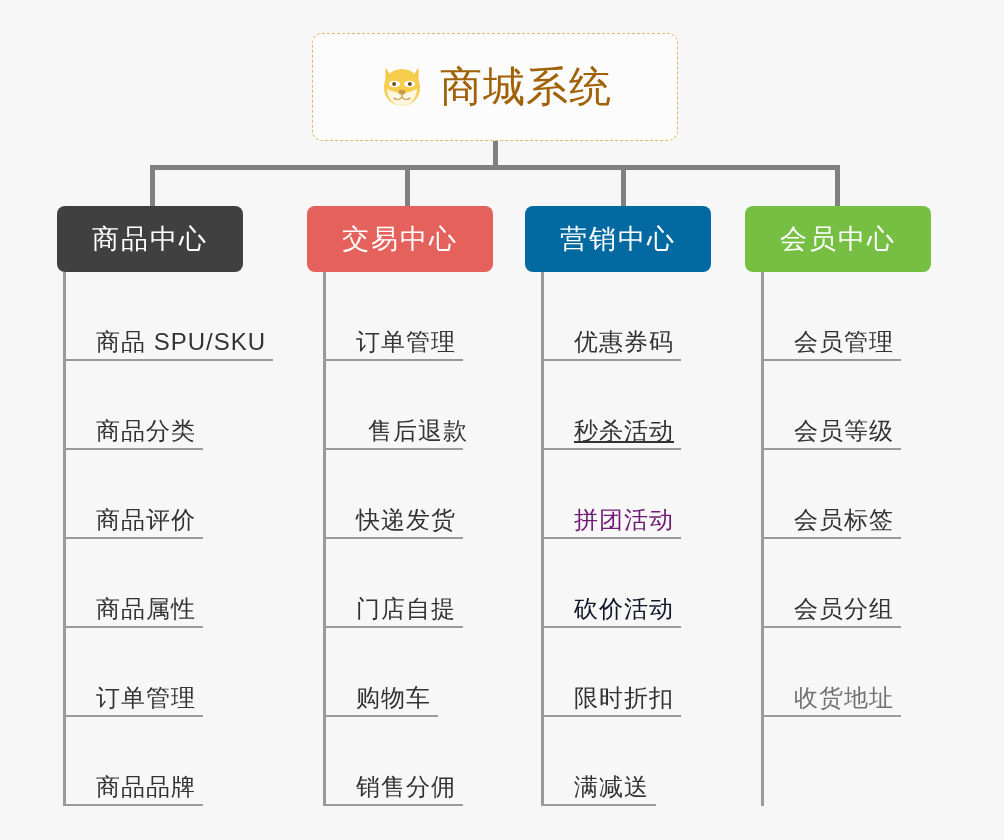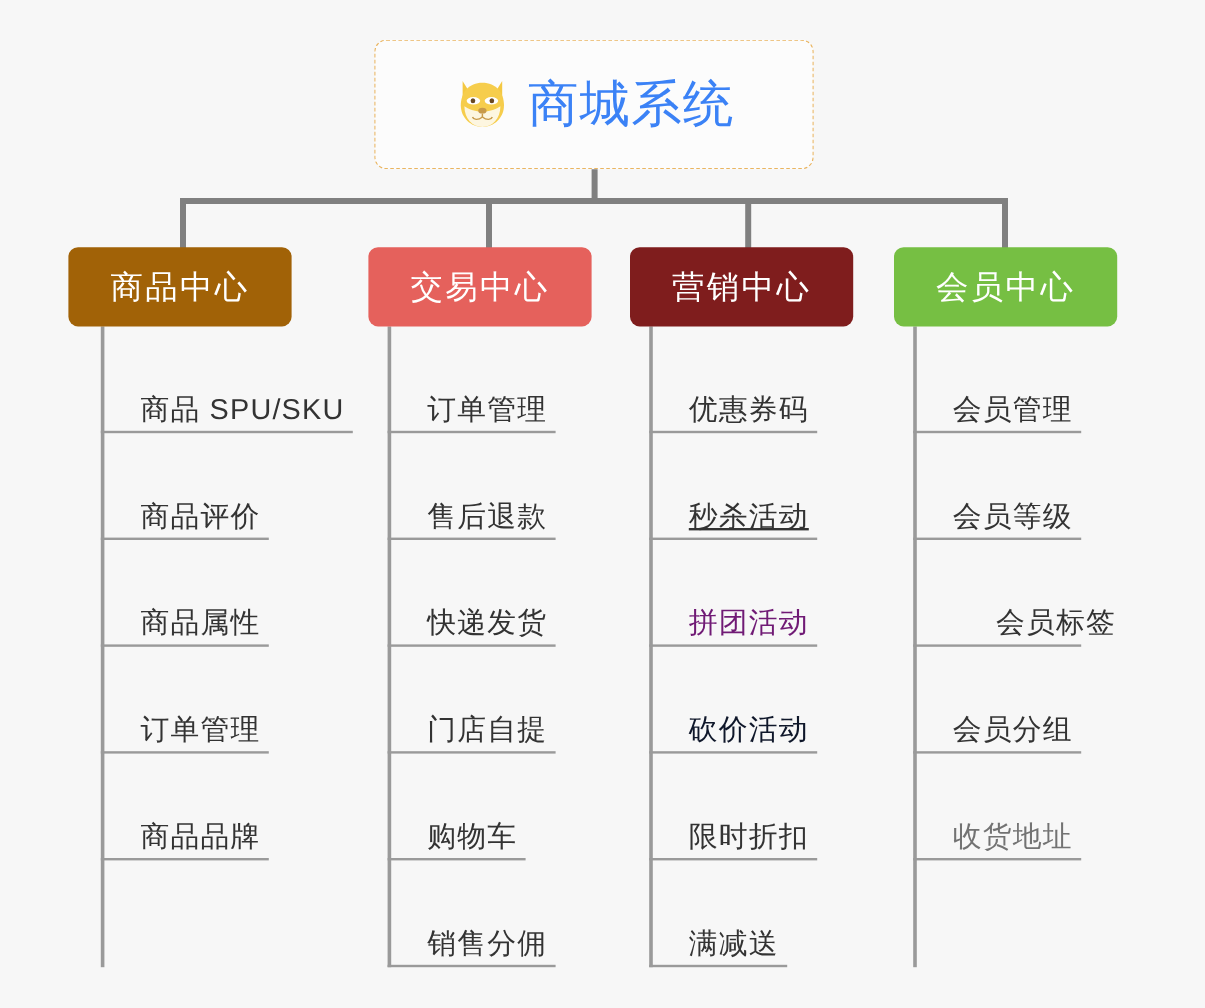--- a/index.html
+++ b/index.html
@@ -99,21 +99,21 @@
   .branch-3 { left: 525px; width: 186px; }
   .branch-4 { left: 745px; width: 186px; }
 
   
   .leaf-col {
     position: absolute;
     top: 272px;
     width: 210px;
     z-index: 2;
   }
-  .col-1 { left: 84px; }
+  .col-1 { left: 63px; }
   .col-2 { left: 323px; }
   .col-3 { left: 541px; }
   .col-4 { left: 761px; }
 
   
   .spine {
     position: absolute;
     top: 0;
     left: 0;
     width: 3px;
@@ -158,50 +158,54 @@
       <path d="M12 34 C12 48 21 57 32 57 C43 57 52 48 52 34 C52 34 44 40 32 40 C20 40 12 34 12 34 Z" fill="#fdf6e0"></path>
       <ellipse cx="22" cy="28" rx="7.5" ry="4.2" fill="#ffffff"></ellipse>
       <ellipse cx="42" cy="28" rx="7.5" ry="4.2" fill="#ffffff"></ellipse>
       <ellipse cx="21.5" cy="28" rx="2.6" ry="2.8" fill="#6b4a22"></ellipse>
       <ellipse cx="42.5" cy="28" rx="2.6" ry="2.8" fill="#6b4a22"></ellipse>
       <ellipse cx="32" cy="39" rx="4.6" ry="3.2" fill="#c89a4a"></ellipse>
       <path d="M32 42 L32 46" stroke="#c89a4a" stroke-width="1.6" fill="none"></path>
       <path d="M32 46 C27 50 22 49 21 46" stroke="#c89a4a" stroke-width="1.6" fill="none"></path>
       <path d="M32 46 C37 50 42 49 43 46" stroke="#c89a4a" stroke-width="1.6" fill="none"></path>
     </svg>
-    <div class="root-title" style="color: #3b82f6;">商城系统</div>
+    <div class="root-title" style="color: #a16207;">商城系统</div>
   </div>
 
   <div class="conn conn-v-root" style="background: rgb(128, 128, 128);"></div>
   <div class="conn conn-h-bus" style="background: rgb(128, 128, 128);"></div>
   <div class="conn conn-v-drop drop-1" style="background: rgb(128, 128, 128);"></div>
   <div class="conn conn-v-drop drop-2" style="background: rgb(128, 128, 128);"></div>
   <div class="conn conn-v-drop drop-3" style="background: rgb(128, 128, 128);"></div>
   <div class="conn conn-v-drop drop-4" style="background: rgb(128, 128, 128);"></div>
 
-  <div class="branch branch-1" style="background: #a16207;">
+  <div class="branch branch-1" style="background: #404040;">
     <span>商品中心</span>
   </div>
   <div class="branch branch-2" style="background: rgb(229, 97, 92);">
     <span>交易中心</span>
   </div>
-  <div class="branch branch-3" style="background: #7f1d1d;">
+  <div class="branch branch-3" style="background: #0369a1;">
     <span>营销中心</span>
   </div>
   <div class="branch branch-4" style="background: rgb(118, 191, 67);">
     <span>会员中心</span>
   </div>
 
   <div class="leaf-col col-1">
     <div class="spine" style="background: rgb(154, 154, 154); height: 534px;"></div>
     <div class="leaf">
       <span class="leaf-label" style="color: rgb(51, 51, 51);">商品 SPU/SKU</span>
       <span class="leaf-underline" style="background: rgb(154, 154, 154); width: 210px;"></span>
     </div>
     <div class="leaf">
+      <span class="leaf-label" style="color: rgb(51, 51, 51);">商品分类</span>
+      <span class="leaf-underline" style="background: rgb(154, 154, 154); width: 140px;"></span>
+    </div>
+    <div class="leaf">
       <span class="leaf-label" style="color: rgb(51, 51, 51);">商品评价</span>
       <span class="leaf-underline" style="background: rgb(154, 154, 154); width: 140px;"></span>
     </div>
     <div class="leaf">
       <span class="leaf-label" style="color: rgb(51, 51, 51); margin-top: 34px;">商品属性</span>
       <span class="leaf-underline" style="background: rgb(154, 154, 154); width: 140px;"></span>
     </div>
     <div class="leaf">
       <span class="leaf-label" style="color: rgb(51, 51, 51);">订单管理</span>
       <span class="leaf-underline" style="background: rgb(154, 154, 154); width: 140px;"></span>
@@ -212,21 +216,21 @@
     </div>
   </div>
 
   <div class="leaf-col col-2">
     <div class="spine" style="background: rgb(154, 154, 154); height: 534px;"></div>
     <div class="leaf">
       <span class="leaf-label" style="color: rgb(51, 51, 51);">订单管理</span>
       <span class="leaf-underline" style="background: rgb(154, 154, 154); width: 140px;"></span>
     </div>
     <div class="leaf">
-      <span class="leaf-label" style="color: rgb(51, 51, 51);">售后退款</span>
+      <span class="leaf-label" style="color: rgb(51, 51, 51); margin-left: 12px;">售后退款</span>
       <span class="leaf-underline" style="background: rgb(154, 154, 154); width: 140px;"></span>
     </div>
     <div class="leaf">
       <span class="leaf-label" style="color: rgb(51, 51, 51);">快递发货</span>
       <span class="leaf-underline" style="background: rgb(154, 154, 154); width: 140px;"></span>
     </div>
     <div class="leaf">
       <span class="leaf-label" style="color: rgb(51, 51, 51);">门店自提</span>
       <span class="leaf-underline" style="background: rgb(154, 154, 154); width: 140px;"></span>
     </div>
@@ -272,21 +276,21 @@
     <div class="spine" style="background: rgb(154, 154, 154); height: 534px;"></div>
     <div class="leaf">
       <span class="leaf-label" style="color: rgb(51, 51, 51);">会员管理</span>
       <span class="leaf-underline" style="background: rgb(154, 154, 154); width: 140px;"></span>
     </div>
     <div class="leaf">
       <span class="leaf-label" style="color: rgb(51, 51, 51);">会员等级</span>
       <span class="leaf-underline" style="background: rgb(154, 154, 154); width: 140px;"></span>
     </div>
     <div class="leaf">
-      <span class="leaf-label" style="color: rgb(51, 51, 51); margin-left: 36px;">会员标签</span>
+      <span class="leaf-label" style="color: rgb(51, 51, 51);">会员标签</span>
       <span class="leaf-underline" style="background: rgb(154, 154, 154); width: 140px;"></span>
     </div>
     <div class="leaf">
       <span class="leaf-label" style="color: rgb(51, 51, 51);">会员分组</span>
       <span class="leaf-underline" style="background: rgb(154, 154, 154); width: 140px;"></span>
     </div>
     <div class="leaf">
       <span class="leaf-label" style="color: #737373;">收货地址</span>
       <span class="leaf-underline" style="background: rgb(154, 154, 154); width: 140px;"></span>
     </div>

